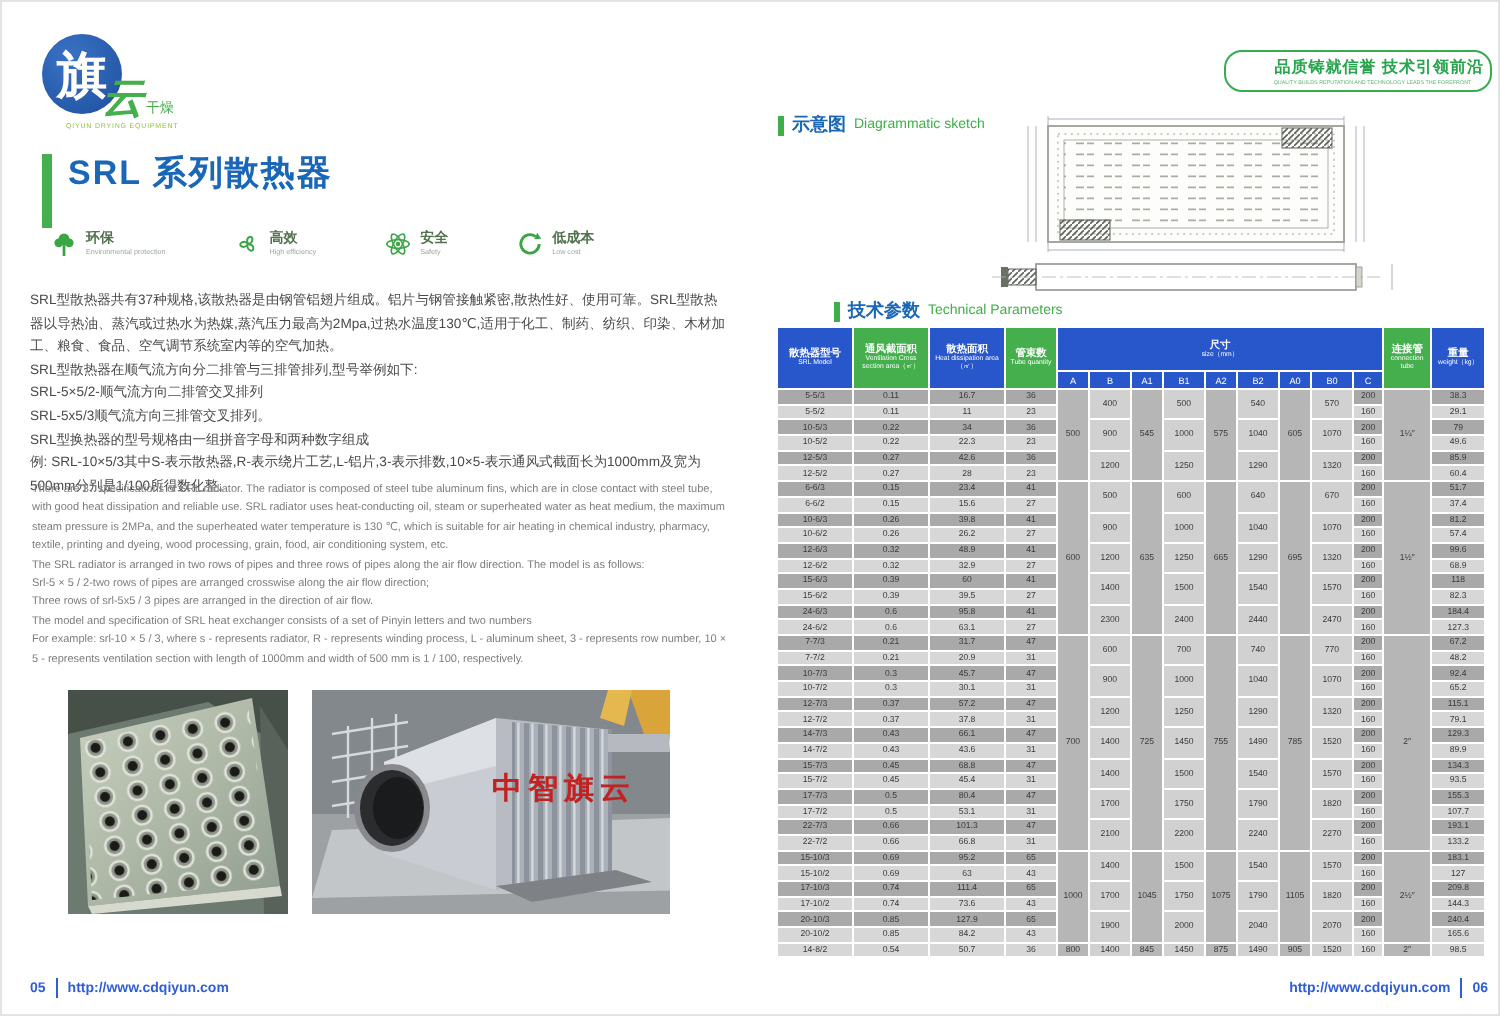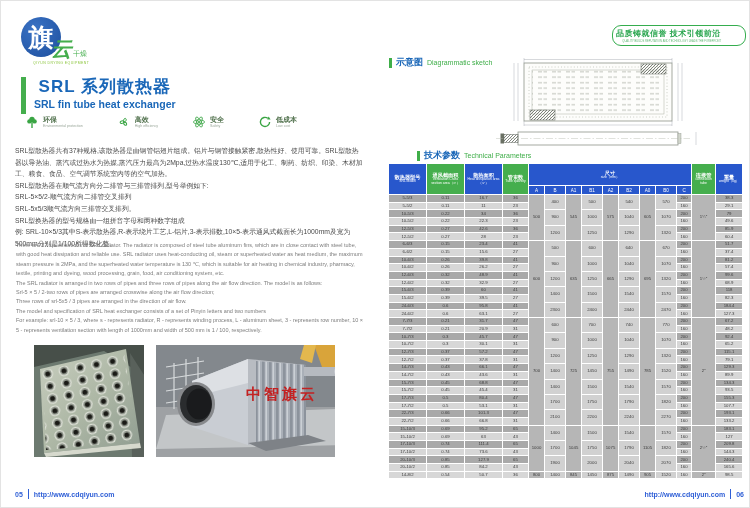--- a/index.html
+++ b/index.html
@@ -40,21 +40,21 @@
   .photo2{left:155px;width:179px;height:112px;}
   .photo svg{display:block;}
 
   
   .footer{position:absolute;bottom:10px;font-size:7px;font-weight:bold;color:#2f5fd6;display:flex;align-items:center;gap:5px;}
   .footer-left{left:14px;} .footer-right{right:7px;}
   .f-bar{width:1px;height:10px;background:#2f5fd6;display:inline-block;}
   .footer a{color:#2f5fd6;text-decoration:none;}
 
   
-  .banner{position:absolute;right:5px;top:24px;width:134px;border:1.5px solid #35ad4e;border-radius:9px;padding:2px 3px 2px;text-align:left;}
+  .banner{position:absolute;right:5px;top:24px;width:134px;border:1.5px solid #35ad4e;border-radius:9px;padding:2px 3px 2px;text-align:right;}
   .banner-zh{font-size:8px;font-weight:bold;color:#27a54d;letter-spacing:.5px;white-space:nowrap;}
   .banner-en{font-size:3px;color:#5cb571;white-space:nowrap;transform:scale(.9);}
 
   .sec-head{position:absolute;display:flex;align-items:center;gap:4px;}
   .sec-bar{width:3px;height:10px;background:#3fae49;}
   .sec-zh{font-size:9px;font-weight:bold;color:#1a67b8;text-align:right;}
   .sec-en{font-size:7px;color:#3fae49;}
   .head-sketch{left:13px;top:55px;}
   .head-params{left:13px;top:148px;padding-left:28px;}
 
@@ -89,21 +89,20 @@
       </div>
       <span class="logo-script">云</span>
       <span class="logo-suffix">干燥</span>
       <div class="logo-caption">QIYUN DRYING EQUIPMENT</div>
     </div>
 
     <div class="title-block">
       <div class="title-bar"></div>
       <div>
         <div class="title-zh">SRL 系列散热器</div>
-        <div class="title-en">SRL fin tube heat exchanger</div>
       </div>
     </div>
 
     <div class="features">
       <div class="feature">
         <svg viewBox="0 0 14 14">
           <circle cx="7" cy="4.4" r="2.7" fill="#3aa544"></circle>
             <circle cx="4.4" cy="6.4" r="2.2" fill="#3aa544"></circle>
           <circle cx="9.6" cy="6.4" r="2.2" fill="#3aa544"></circle>
             <rect x="6.3" y="6.5" width="1.4" height="6.5" fill="#3aa544"></rect>

